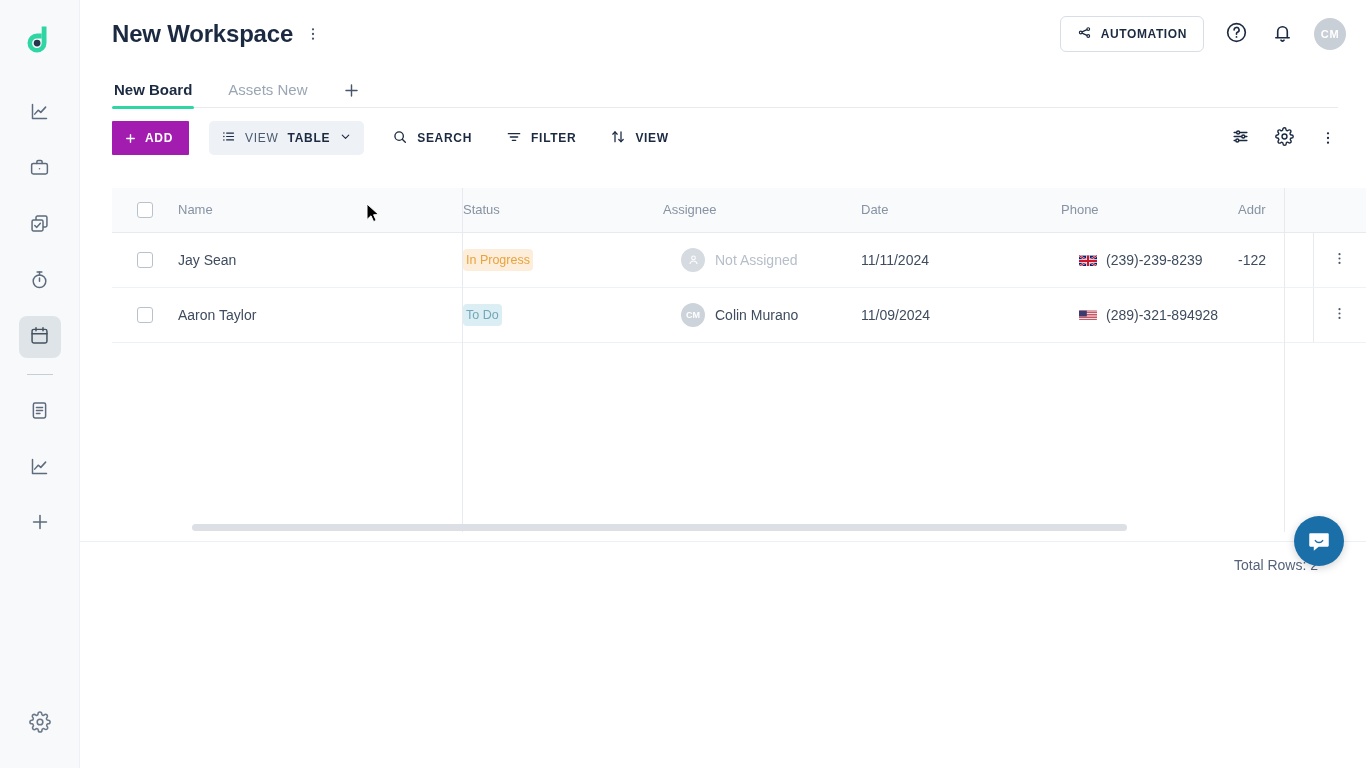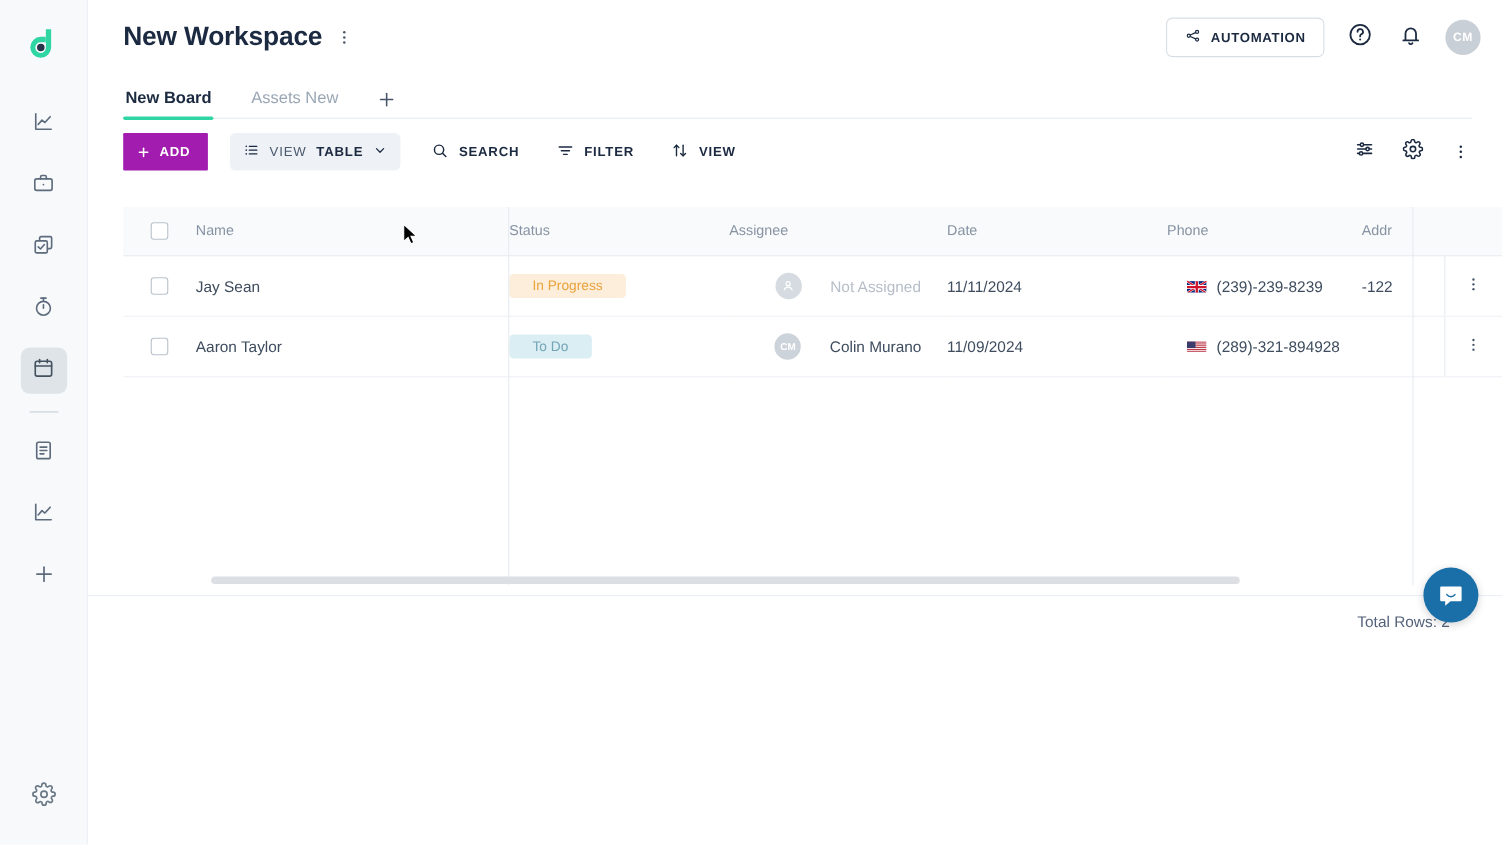--- a/index.html
+++ b/index.html
@@ -108,26 +108,26 @@
   .c-phone { width: 177px; }
   .c-addr { width: 75px; }
   .c-kebab { width: 53px; }
   .sep-l { border-left: 1px solid #e7ebf0; }
   .cell-pad { padding-left: 18px; }
   .chk {
     width: 16px; height: 16px; border: 1.6px solid #b9c2cc; border-radius: 3px;
     display: inline-block; cursor: pointer; background: #fff; vertical-align: middle;
   }
   .badge {
-    display: inline-block; padding: 4px 21px; border-radius: 4px;
+    display: inline-block; padding: 4px 3px; border-radius: 4px;
     font-size: 12.5px; font-weight: normal;
   }
   .badge-progress { background: #fdeedb; color: #e8a33d; }
   .badge-todo { background: #daeef3; color: #74a6b8; }
-  .assignee-cell { display: flex; align-items: center; gap: 26px; padding-left: 18px; justify-content: center; }
+  .assignee-cell { display: flex; align-items: center; gap: 10px; padding-left: 18px; }
   .av {
     width: 24px; height: 24px; border-radius: 50%; background: #cdd3da; color: #fff;
     font-size: 9px; font-weight: bold; display: flex; align-items: center; justify-content: center;
     flex: 0 0 24px;
   }
   .av.unassigned { background: #d6dbe1; }
   .muted { color: #b6bec8; }
   .phone-cell { display: flex; align-items: center; gap: 9px; padding-left: 18px; }
   .flag { width: 18px; height: 12px; border-radius: 2px; flex: 0 0 18px; overflow: hidden; display: block; }
   .kebab-cell { text-align: center; color: #47566b; cursor: pointer; }

